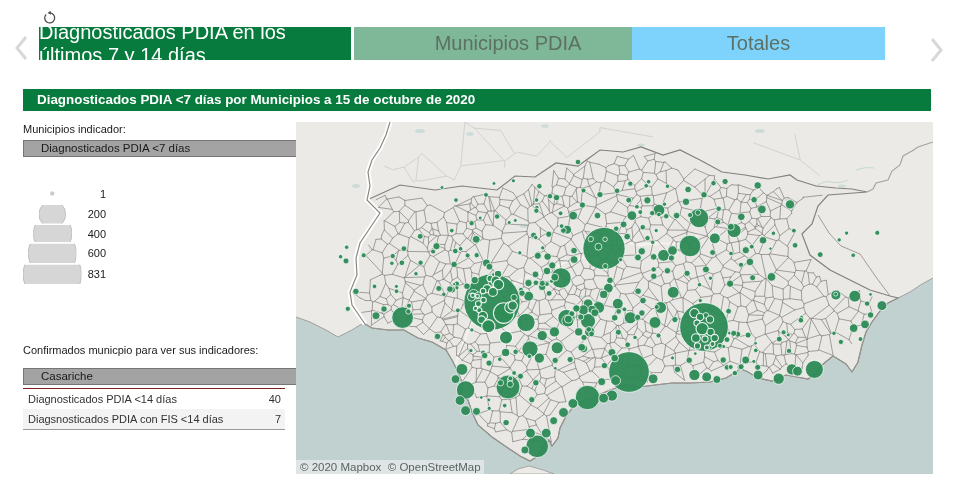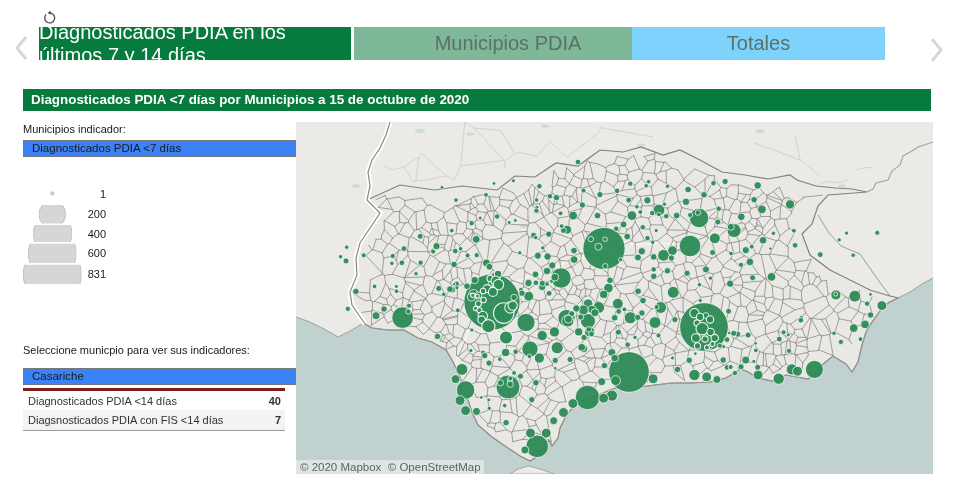--- a/index.html
+++ b/index.html
@@ -1,37 +1,37 @@
 <!DOCTYPE html>
 <html><head><meta charset="utf-8"><style>
 * { margin:0; padding:0; box-sizing:border-box; }
 html,body { width:955px; height:480px; background:#fff; font-family:"Liberation Sans", sans-serif; position:relative; overflow:hidden; }
 .tab { position:absolute; top:27px; height:33px; display:flex; align-items:center; justify-content:center; font-size:20px; }
-.dd { position:absolute; left:23px; width:288px; height:17px; border:1px solid #767676; background:#3b82f6; font-size:11.5px; color:#1a1a1a; line-height:15px; padding-left:8px; }
+.dd { position:absolute; left:23px; width:288px; height:17px; border:1px solid #767676; background:#a3a3a3; font-size:11.5px; color:#1a1a1a; line-height:15px; padding-left:17px; }
 .dd .car { position:absolute; right:6px; top:5px; width:0; height:0; border-left:4.5px solid transparent; border-right:4.5px solid transparent; border-top:5px solid #444; }
 .lbl { position:absolute; left:23px; font-size:11px; color:#1a1a1a; }
 table.ind { position:absolute; left:23px; top:388px; width:262px; border-collapse:collapse; font-size:11px; color:#323232; }
 table.ind td { height:20.7px; padding:0 4px 0 5px; }
-table.ind td.v { text-align:right;font-weight:bold; }
+table.ind td.v { text-align:right; }
 </style></head>
 <body>
 <svg style="position:absolute;left:42px;top:11px" width="15" height="15" viewBox="0 0 15 15">
  <path d="M4.1,3.4 A5 5 0 1 0 8,1.9" fill="none" stroke="#4c4c4c" stroke-width="1.3"></path>
  <path d="M8.6,-0.3 L5.6,2.0 L8.9,3.7 Z" fill="#4c4c4c"></path>
 </svg>
 <svg style="position:absolute;left:13px;top:34px" width="17" height="28" viewBox="0 0 17 28">
  <path d="M13,3 L4,14 L13,25" fill="none" stroke="#d8d8d8" stroke-width="3"></path>
 </svg>
 <svg style="position:absolute;left:928px;top:36px" width="17" height="28" viewBox="0 0 17 28">
  <path d="M4,3 L13,14 L4,25" fill="none" stroke="#d8d8d8" stroke-width="3"></path>
 </svg>
 <div class="tab" style="left:39px;width:312px;background:#077b3d;color:#fff;">Diagnosticados PDIA en los últimos 7 y 14 días</div>
 <div class="tab" style="left:354px;width:308px;background:#7fb898;color:#5c7164;">Municipios PDIA</div>
 <div class="tab" style="left:632px;width:253px;background:#7dd3fc;color:#5c7164;">Totales</div>
-<div style="position:absolute;left:23px;top:89px;width:908px;height:22px;background:#077b3d;color:#fff;font-size:13.4px;font-weight:bold;line-height:22px;padding-left:8px;">Diagnosticados PDIA &lt;7 días por Municipios a 15 de octubre de 2020</div>
+<div style="position:absolute;left:23px;top:89px;width:908px;height:22px;background:#077b3d;color:#fff;font-size:13.4px;font-weight:bold;line-height:22px;padding-left:14px;">Diagnosticados PDIA &lt;7 días por Municipios a 15 de octubre de 2020</div>
 <div class="lbl" style="top:123px;">Municipios indicador:</div>
 <div class="dd" style="top:140px;">Diagnosticados PDIA &lt;7 días<span class="car"></span></div>
 <svg style="position:absolute;left:20px;top:184px" width="95" height="105" viewBox="0 0 95 105">
  <defs>
   <clipPath id="b2">
         <rect x="18.9" y="21" width="26.9" height="18.6"></rect>
       </clipPath>
   <clipPath id="b3">
         <rect x="13.2" y="41.1" width="38.8" height="17"></rect>
       </clipPath>
@@ -50,23 +50,23 @@
   <circle cx="32.3" cy="90.4" r="29.2" clip-path="url(#b5)"></circle>
  </g>
  <g font-family="Liberation Sans, sans-serif" font-size="11" fill="#1a1a1a" text-anchor="end">
   <text x="86" y="13.5">1</text>
       <text x="86" y="34">200</text>
       <text x="86" y="53.5">400</text>
       <text x="86" y="73">600</text>
       <text x="86" y="94">831</text>
  </g>
 </svg>
-<div class="lbl" style="top:344px;">Seleccione municpio para ver sus indicadores:</div>
+<div class="lbl" style="top:344px;">Confirmados municpio para ver sus indicadores:</div>
 <div class="dd" style="top:368px;">Casariche<span class="car"></span></div>
-<table class="ind" style="border-top:3px solid #7f1d1d;border-bottom:1px solid #9a9a9a;">
+<table class="ind" style="border-top:1px solid #7f1d1d;border-bottom:1px solid #9a9a9a;">
  <tbody>
       <tr>
         <td>Diagnosticados PDIA &lt;14 días</td>
         <td class="v">40</td>
       </tr>
  <tr style="background:#f3f3f3;">
         <td>Diagsnosticados PDIA con FIS &lt;14 días</td>
         <td class="v">7</td>
       </tr>
 </tbody>

